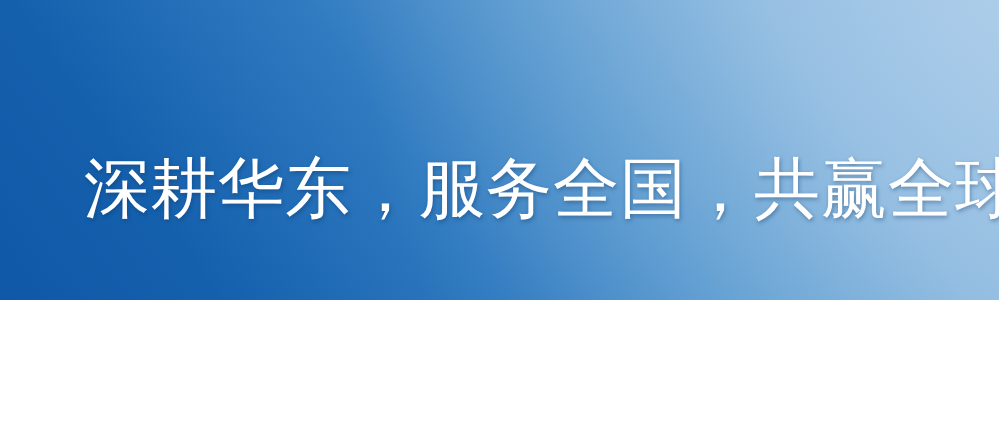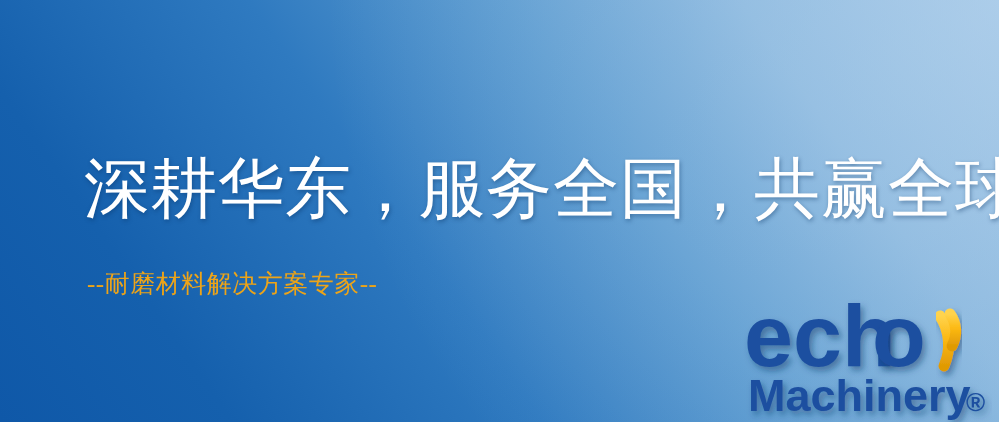--- a/index.html
+++ b/index.html
@@ -5,21 +5,21 @@
 <style>
   html, body {
     margin: 0;
     padding: 0;
     background: #ffffff;
   }
 
   .banner {
     position: relative;
     width: 999px;
-    height: 422px;
+    height: 300px;
     overflow: hidden;
     font-family: "Liberation Sans", sans-serif;
     
     background:
       linear-gradient(55deg,
         #0f58a8 0%,
         #1560ad 18%,
         #2f7ac0 42%,
         #5b9bd0 62%,
         #86b5dd 80%,
@@ -87,21 +87,20 @@
     fill: #1d4fa0;
   }
 </style>
 </head>
 <body>
 
 <div class="banner">
 
   <div class="headline">深耕华东，服务全国，共赢全球</div>
 
-  <div class="subtitle">--耐磨材料解决方案专家--</div>
 
   <div class="logo">
     <svg viewBox="0 0 255 128" xmlns="http://www.w3.org/2000/svg" aria-hidden="true">
       <defs>
         <filter id="dropsh" x="-25%" y="-25%" width="160%" height="170%">
           <feDropShadow dx="3" dy="4" stdDeviation="3" flood-color="#0b3a6b" flood-opacity="0.5"></feDropShadow>
         </filter>
         <linearGradient id="gradBlue" x1="0" y1="0" x2="0" y2="1">
           <stop offset="0%" stop-color="#2c62b4"></stop>
           <stop offset="55%" stop-color="#1d4fa0"></stop>

